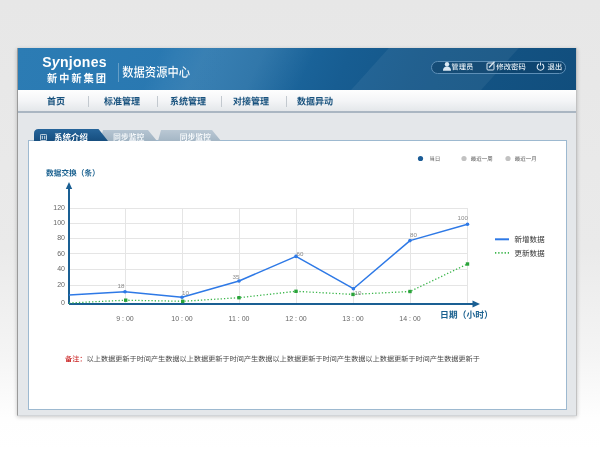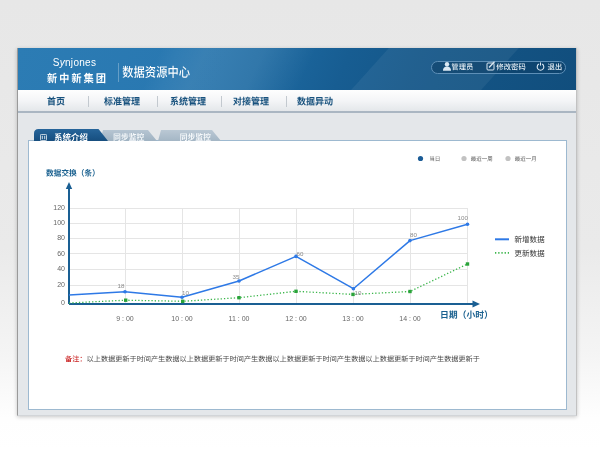--- a/index.html
+++ b/index.html
@@ -1,21 +1,21 @@
 <!DOCTYPE html>
 <html><head><meta charset="utf-8"><style>
 *{margin:0;padding:0;box-sizing:border-box}
 html,body{width:600px;height:450px;overflow:hidden}
 body{font-family:"Liberation Sans",sans-serif;background:linear-gradient(180deg,#e7e7e7 0%,#eaeaea 55%,#f4f4f4 78%,#fefefe 93%,#ffffff 100%);position:relative}
 .win{position:absolute;left:17px;top:48px;width:560px;height:368px;background:#e4e7ea;box-shadow:0 1px 4px rgba(0,0,0,.22);border-left:1px solid #9a9a9a;border-right:1px solid #c2c2c2;border-bottom:1px solid #d2d5d8}
 .hdr{position:absolute;left:0;top:0;width:100%;height:42px;background:linear-gradient(112deg,#2c7cb4 0%,#2978b1 28%,#1e6ba3 42%,#175d92 58%,#145586 75%,#114e7d 100%)}
 .hdr:before{content:"";position:absolute;left:120px;top:0;width:210px;height:42px;background:linear-gradient(115deg,rgba(255,255,255,0) 10%,rgba(255,255,255,.09) 30%,rgba(255,255,255,.09) 55%,rgba(255,255,255,0) 78%)}
 .hdr:after{content:"";position:absolute;left:352px;top:0;width:130px;height:42px;background:rgba(255,255,255,.06);transform:skewX(-42deg);z-index:0}
 .logo{position:absolute;left:10.5px;top:7px;width:92px;text-align:center;color:#fff}
-.logo .en{font-size:10px;font-weight:normal;letter-spacing:.3px;line-height:15px}
+.logo .en{font-size:14px;font-weight:bold;letter-spacing:.3px;line-height:15px}
 .hdiv{position:absolute;left:100px;top:15px;width:1px;height:19px;background:rgba(255,255,255,.28)}
 .pill{position:absolute;z-index:2;left:413px;top:13px;width:135px;height:12.5px;border:1px solid #5d8fb7;background:rgba(10,58,96,.5);border-radius:7px}
 .nav{position:absolute;left:0;top:42px;width:100%;height:23px;background:linear-gradient(180deg,#fefefe 0%,#f4f5f7 50%,#e4e7ea 100%);border-bottom:2px solid #aab6c2}
 .nsep{position:absolute;top:6px;width:1px;height:11px;background:#c3c9cf}
 .tab{position:absolute}
 .panel{position:absolute;left:28px;top:140px;width:539px;height:270px;background:#fff;border:1px solid #9db9d0}
 svg.chart{position:absolute;left:28px;top:140px;z-index:4}
 svg.txt{position:absolute;left:0;top:0;z-index:9;pointer-events:none}
 .ticon{position:absolute;left:40.3px;top:134px;width:7px;height:7px;z-index:4}
 </style></head><body>

